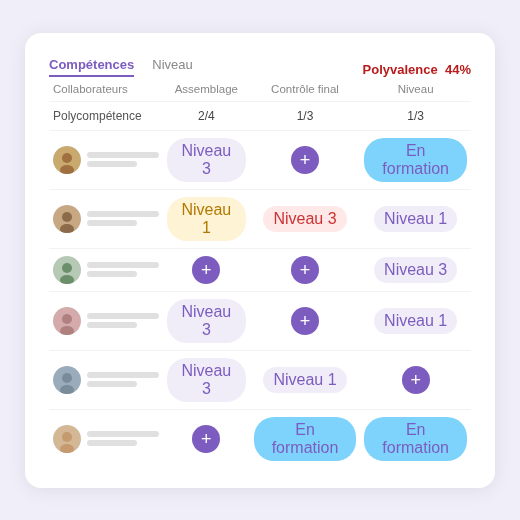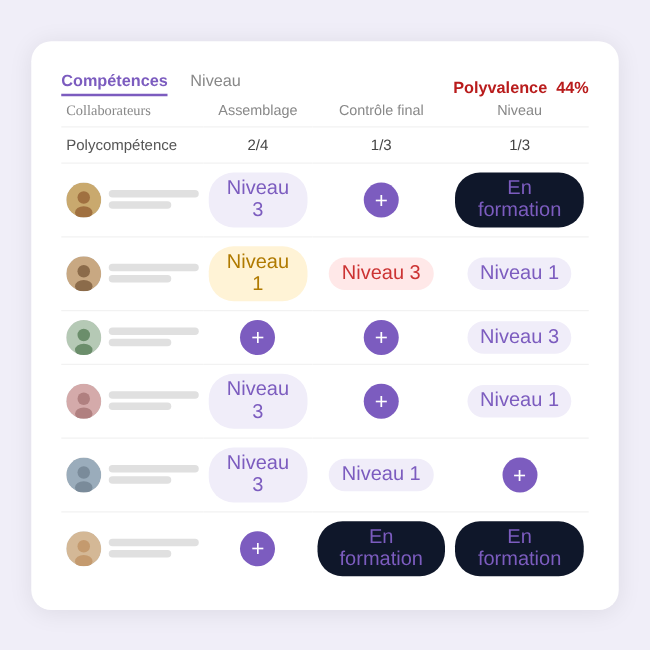--- a/index.html
+++ b/index.html
@@ -155,39 +155,39 @@
       background: #fff3d6;
       color: #b07a00;
     }
 
     .badge-niveau-pink {
       background: #ffe8e8;
       color: #cc3333;
     }
 
     .badge-formation {
-      background: #0f172a;
+      background: #7dd3fc;
       color: #7c5cbf;
     }
 
     .plus-btn {
       width: 28px;
       height: 28px;
       border-radius: 50%;
       background: #7c5cbf;
       color: #fff;
       display: inline-flex;
       align-items: center;
       justify-content: center;
       font-size: 18px;
       cursor: pointer;
       line-height: 1;
     }
 
-    .collab-header { text-align: left !important; font-family: Liberation Serif, serif; }
+    .collab-header { text-align: left !important; }
   </style>
 </head>
 <body>
 
 <div class="card">
 
   <div class="tabs-row">
     <div class="tabs">
       <div class="tab active">Compétences</div>
       <div class="tab">Niveau</div>

